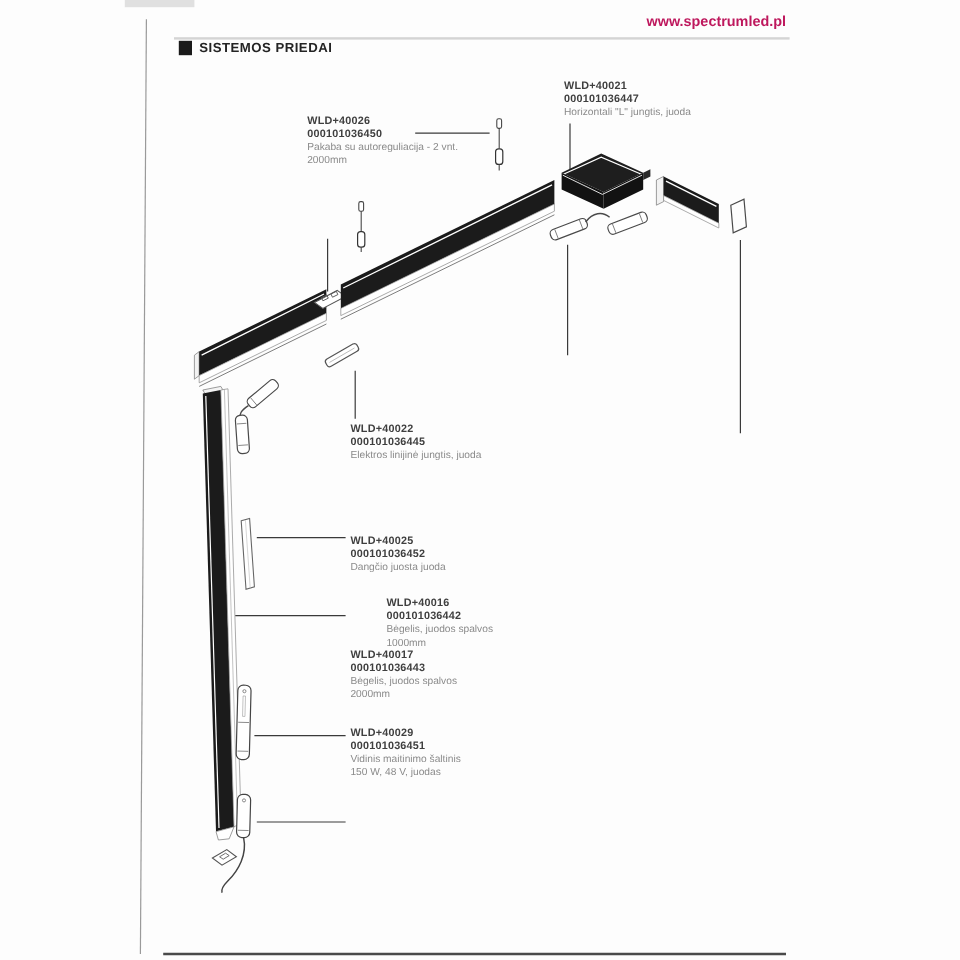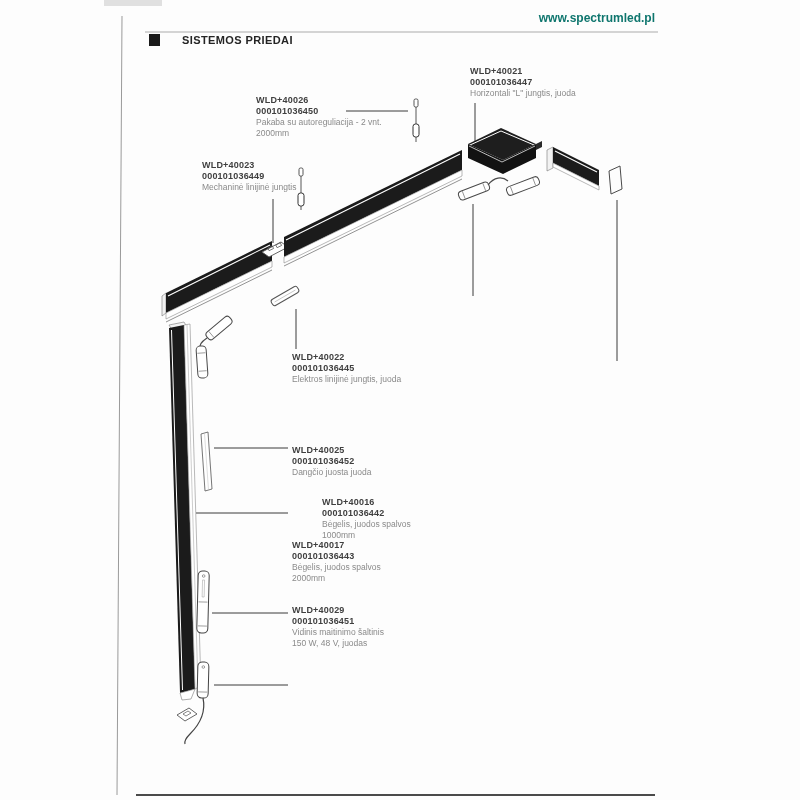--- a/index.html
+++ b/index.html
@@ -1,21 +1,21 @@
 <!DOCTYPE html>
 <html><head>
 <meta charset="utf-8">
 <style>
   html,body{margin:0;padding:0;background:#fdfdfd;}
   .page{position:relative;width:800px;height:800px;background:#fdfdfd;overflow:hidden;
         font-family:"Liberation Sans", sans-serif;}
   .smudge{position:absolute;background:#c9c9c9;opacity:.55;}
-  .site-url{position:absolute;top:11px;right:145px;font-size:12px;font-weight:700;color:#0f766e;}
+  .site-url{position:absolute;top:11px;right:145px;font-size:12px;font-weight:700;color:#be185d;}
   .header-sep{position:absolute;top:31px;left:145px;width:513px;height:2px;background:#d4d4d4;}
-  .section-row{position:absolute;top:34px;left:149px;display:flex;align-items:center;gap:16px;}
+  .section-row{position:absolute;top:34px;left:149px;display:flex;align-items:center;}
   .bullet{display:inline-block;width:11px;height:12px;background:#1a1a1a;margin-right:6px;}
   .section-title{font-size:11px;font-weight:700;color:#242424;letter-spacing:.4px;}
   svg.diagram{position:absolute;left:0;top:0;width:800px;height:800px;}
   .part-label{position:absolute;white-space:nowrap;}
   .part-label .code{display:block;font-size:9px;font-weight:700;line-height:11px;color:#3f3f3f;letter-spacing:.2px;}
   .part-label .desc{display:block;font-size:8.5px;font-weight:400;line-height:11px;color:#8a8a8a;}
 </style>
 </head>
 <body>
 
@@ -169,25 +169,20 @@
     <span class="desc">Pakaba su autoreguliacija - 2 vnt.</span>
     <span class="desc">2000mm</span>
   </div>
 
   <div class="part-label" style="left:470px;top:66px;">
     <span class="code">WLD+40021</span>
     <span class="code">000101036447</span>
     <span class="desc">Horizontali "L" jungtis, juoda</span>
   </div>
 
-  <div class="part-label" style="left:202px;top:160px;">
-    <span class="code">WLD+40023</span>
-    <span class="code">000101036449</span>
-    <span class="desc">Mechaninė linijinė jungtis</span>
-  </div>
 
 
   <div class="part-label" style="left:292px;top:352px;">
     <span class="code">WLD+40022</span>
     <span class="code">000101036445</span>
     <span class="desc">Elektros linijinė jungtis, juoda</span>
   </div>
 
 
   <div class="part-label" style="left:292px;top:445px;">

